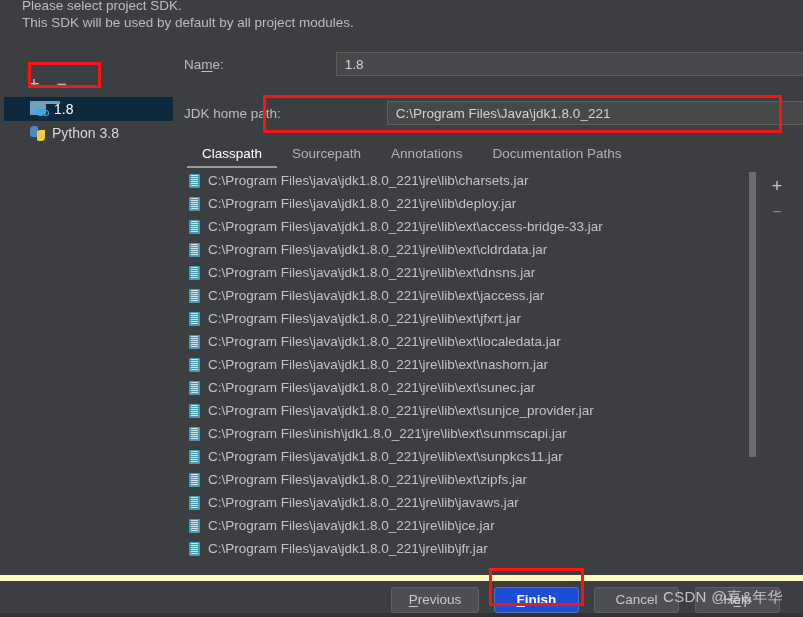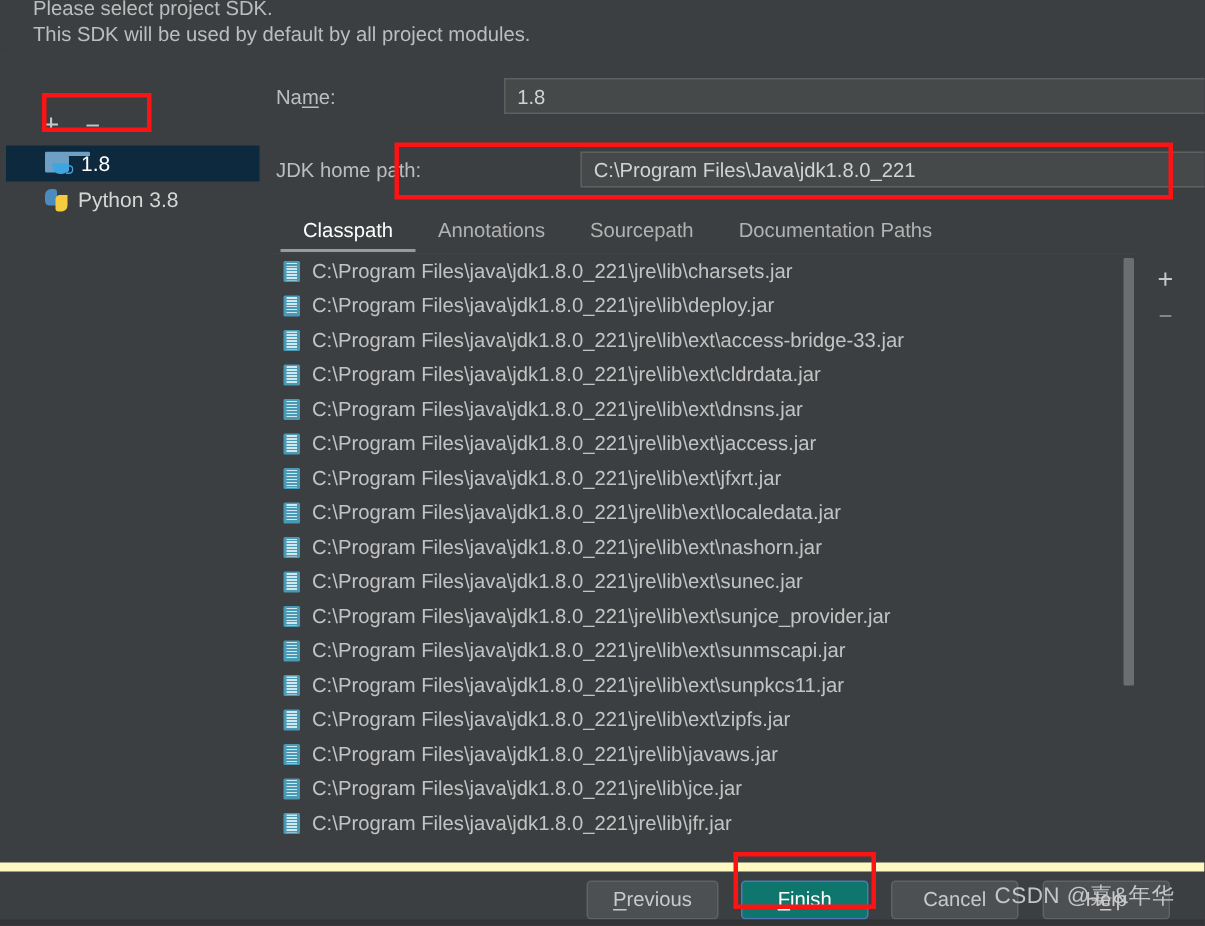--- a/index.html
+++ b/index.html
@@ -163,21 +163,21 @@
   .bottom-bar {
     position: absolute; left: 0; right: 0; bottom: 0; height: 36px;
     background: #3c3f41; border-top: 6px solid #fef9c3;
   }
   .btn {
     position: absolute; top: 6px; height: 26px;
     background: #4c5052; border: 1px solid #5e6264; border-radius: 3px;
     color: #c9c9c9; font-size: 13.5px; text-align: center; line-height: 24px;
     box-sizing: border-box;
   }
-  .btn.primary { background: #0f766e; border: 1px solid #4a79b5; color: #ffffff; }
+  .btn.primary { background: #1d4ed8; border: 1px solid #4a79b5; color: #ffffff; font-weight: bold; }
   #btn-previous { left: 391px; width: 88px; }
   #btn-finish   { left: 494px; width: 85px; }
   #btn-cancel   { left: 594px; width: 85px; }
   #btn-help     { left: 695px; width: 85px; }
 
   
   .redbox { position: absolute; border: 3px solid #fc1414; box-sizing: border-box; }
   #red-tree   { left: 28px;  top: 62px;  width: 73px;  height: 26px; }
   #red-jdk    { left: 263px; top: 95px;  width: 519px; height: 38px; }
   #red-finish { left: 489px; top: 568px; width: 95px;  height: 38px; }
@@ -243,22 +243,22 @@
         <span>C:\Program Files\Java\jdk1.8.0_221</span>
         <span class="browse-btn">
           <span class="f2"></span>
             <span class="f1"></span>
         </span>
       </span>
     </div>
 
     <div class="tabs">
       <div class="tab active">Classpath</div>
+      <div class="tab">Sourcepath</div>
       <div class="tab">Annotations</div>
-      <div class="tab">Sourcepath</div>
       <div class="tab">Documentation Paths</div>
     </div>
     <div class="panel-top-line"></div>
 
     <div class="list-wrap" id="classpath-list">
         <div class="list-row">
           <span class="icon-jar">
             <span class="body"></span>
             <span class="stripe"></span>
           </span>
@@ -332,21 +332,21 @@
             <span class="body"></span>
             <span class="stripe"></span>
           </span>
           <span class="txt">C:\Program Files\java\jdk1.8.0_221\jre\lib\ext\sunjce_provider.jar</span>
         </div>
         <div class="list-row">
           <span class="icon-jar">
             <span class="body"></span>
             <span class="stripe"></span>
           </span>
-          <span class="txt">C:\Program Files\java\jdk1.8.0_221\jre\lib\ext\sunmscapi.jar</span>
+          <span class="txt">C:\Program Files\inish\jdk1.8.0_221\jre\lib\ext\sunmscapi.jar</span>
         </div>
         <div class="list-row">
           <span class="icon-jar">
             <span class="body"></span>
             <span class="stripe"></span>
           </span>
           <span class="txt">C:\Program Files\java\jdk1.8.0_221\jre\lib\ext\sunpkcs11.jar</span>
         </div>
         <div class="list-row">
           <span class="icon-jar">

